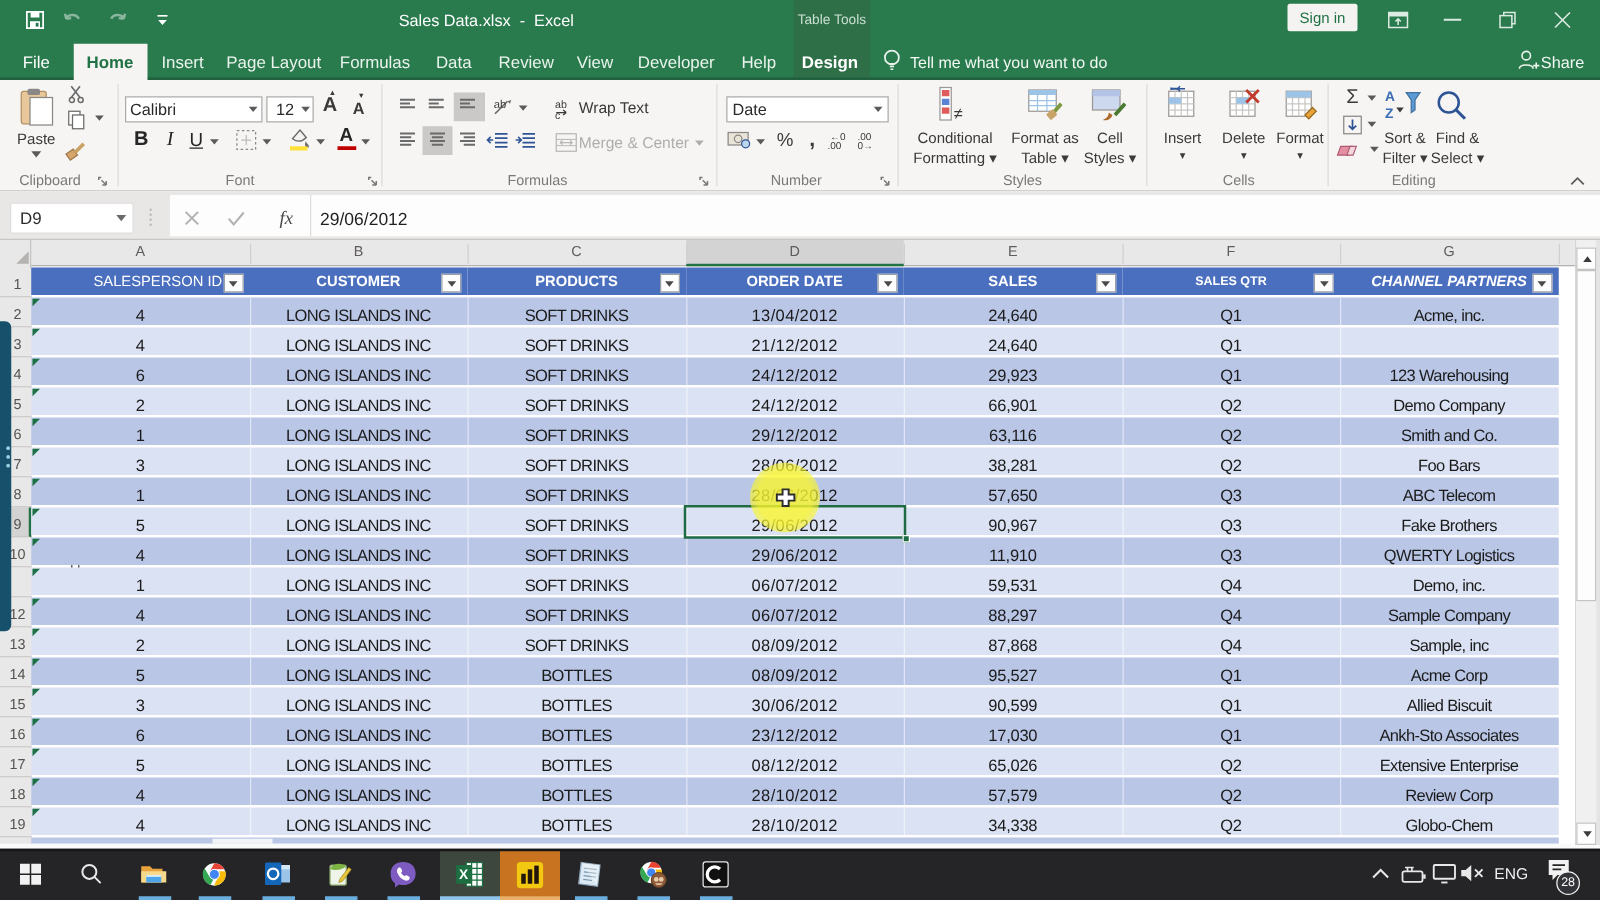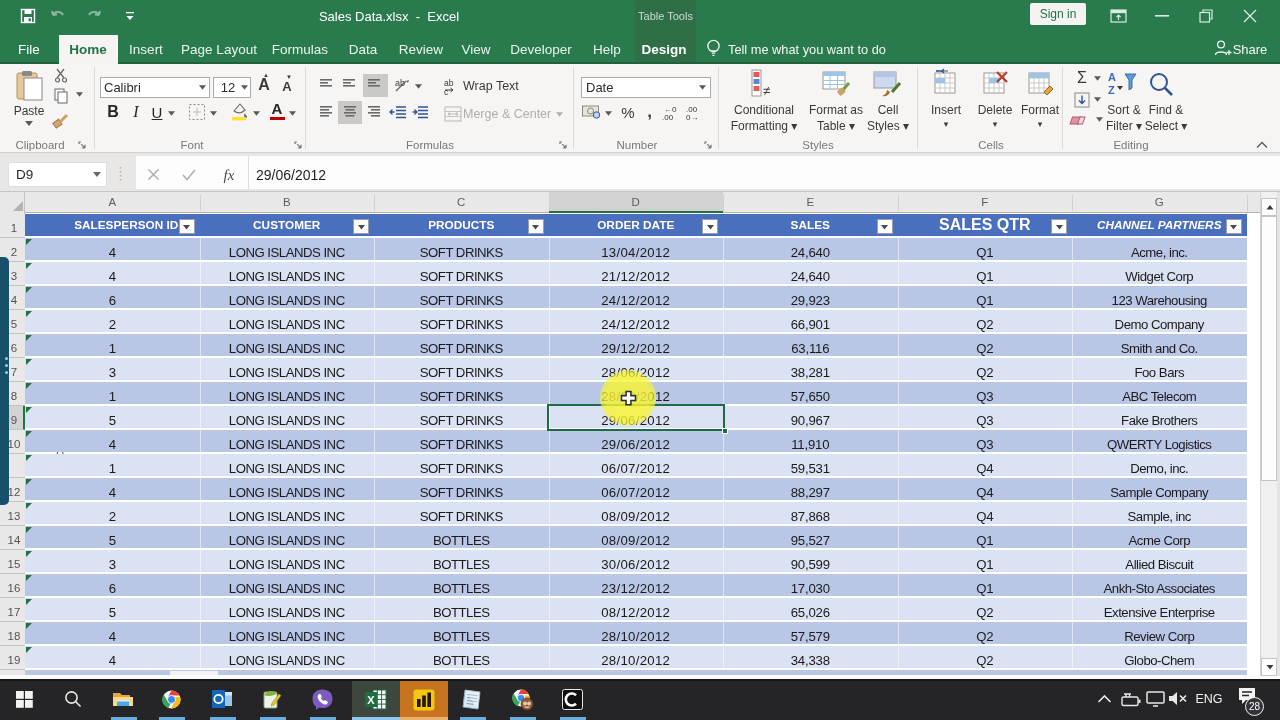--- a/index.html
+++ b/index.html
@@ -414,21 +414,21 @@
     <div style="left:3px;top:552px;width:22px;height:24px;display:flex;align-items:center;justify-content:center;color:#55534f;font-size:11.5px;justify-content:center;">15</div>
     <div style="left:0px;top:574px;width:25px;height:24px;background:#e9e8e8;border-bottom:1px solid #c6c4c2;"></div>
     <div style="left:3px;top:576px;width:22px;height:24px;display:flex;align-items:center;justify-content:center;color:#55534f;font-size:11.5px;justify-content:center;">16</div>
     <div style="left:0px;top:598px;width:25px;height:24px;background:#e9e8e8;border-bottom:1px solid #c6c4c2;"></div>
     <div style="left:3px;top:600px;width:22px;height:24px;display:flex;align-items:center;justify-content:center;color:#55534f;font-size:11.5px;justify-content:center;">17</div>
     <div style="left:0px;top:622px;width:25px;height:24px;background:#e9e8e8;border-bottom:1px solid #c6c4c2;"></div>
     <div style="left:3px;top:624px;width:22px;height:24px;display:flex;align-items:center;justify-content:center;color:#55534f;font-size:11.5px;justify-content:center;">18</div>
     <div style="left:0px;top:646px;width:25px;height:24px;background:#e9e8e8;border-bottom:1px solid #c6c4c2;"></div>
     <div style="left:3px;top:648px;width:22px;height:24px;display:flex;align-items:center;justify-content:center;color:#55534f;font-size:11.5px;justify-content:center;">19</div>
     <div style="left:0px;top:670px;width:25px;height:5px;background:#e9e8e8;"></div>
-    <div style="left:25px;top:214px;width:174.5px;height:22px;display:flex;align-items:center;justify-content:center;background:#4a6fbe;color:#fff;font-size:11.8px;font-weight:bold;padding-left:28px;">SALESPERSON ID</div>
+    <div style="left:25px;top:214px;width:174.5px;height:22px;display:flex;align-items:center;justify-content:center;background:#4a6fbe;color:#fff;font-size:11.8px;font-weight:normal;padding-left:28px;">SALESPERSON ID</div>
     <div style="left:178.5px;top:219px;width:16px;height:15px;background:#fdfdfd;border:1px solid #9aa0aa;"></div>
     <svg style="left:183.0px;top:225px" width="7" height="4.4" viewBox="0 0 8 5">
       <path d="M0 0 h8 L4 5 Z" fill="#4a4a4a"></path>
     </svg>
     <div style="left:199.5px;top:214px;width:174.5px;height:22px;display:flex;align-items:center;justify-content:center;background:#4a6fbe;color:#fff;font-size:11.8px;font-weight:bold;">CUSTOMER</div>
     <div style="left:353px;top:219px;width:16px;height:15px;background:#fdfdfd;border:1px solid #9aa0aa;"></div>
     <svg style="left:357.5px;top:225px" width="7" height="4.4" viewBox="0 0 8 5">
       <path d="M0 0 h8 L4 5 Z" fill="#4a4a4a"></path>
     </svg>
     <div style="left:374px;top:214px;width:174.5px;height:22px;display:flex;align-items:center;justify-content:center;background:#4a6fbe;color:#fff;font-size:11.8px;font-weight:bold;">PRODUCTS</div>
@@ -439,21 +439,21 @@
     <div style="left:548.5px;top:214px;width:174.5px;height:22px;display:flex;align-items:center;justify-content:center;background:#4a6fbe;color:#fff;font-size:11.8px;font-weight:bold;">ORDER DATE</div>
     <div style="left:702px;top:219px;width:16px;height:15px;background:#fdfdfd;border:1px solid #9aa0aa;"></div>
     <svg style="left:706.5px;top:225px" width="7" height="4.4" viewBox="0 0 8 5">
       <path d="M0 0 h8 L4 5 Z" fill="#4a4a4a"></path>
     </svg>
     <div style="left:723px;top:214px;width:174.5px;height:22px;display:flex;align-items:center;justify-content:center;background:#4a6fbe;color:#fff;font-size:11.8px;font-weight:bold;">SALES</div>
     <div style="left:876.5px;top:219px;width:16px;height:15px;background:#fdfdfd;border:1px solid #9aa0aa;"></div>
     <svg style="left:881.0px;top:225px" width="7" height="4.4" viewBox="0 0 8 5">
       <path d="M0 0 h8 L4 5 Z" fill="#4a4a4a"></path>
     </svg>
-    <div style="left:897.5px;top:214px;width:174.5px;height:22px;display:flex;align-items:center;justify-content:center;background:#4a6fbe;color:#fff;font-size:16px;font-weight:bold;">SALES QTR</div>
+    <div style="left:897.5px;top:214px;width:174.5px;height:22px;display:flex;align-items:center;justify-content:center;background:#4a6fbe;color:#fff;font-size:10px;font-weight:bold;">SALES QTR</div>
     <div style="left:1051px;top:219px;width:16px;height:15px;background:#fdfdfd;border:1px solid #9aa0aa;"></div>
     <svg style="left:1055.5px;top:225px" width="7" height="4.4" viewBox="0 0 8 5">
       <path d="M0 0 h8 L4 5 Z" fill="#4a4a4a"></path>
     </svg>
     <div style="left:1072px;top:214px;width:174.5px;height:22px;display:flex;align-items:center;justify-content:center;background:#4a6fbe;color:#fff;font-size:11.8px;font-weight:bold;font-style:italic;">CHANNEL PARTNERS</div>
     <div style="left:1225.5px;top:219px;width:16px;height:15px;background:#fdfdfd;border:1px solid #9aa0aa;"></div>
     <svg style="left:1230.0px;top:225px" width="7" height="4.4" viewBox="0 0 8 5">
       <path d="M0 0 h8 L4 5 Z" fill="#4a4a4a"></path>
     </svg>
     <div style="left:25px;top:238px;width:1221.5px;height:22px;background:#b9c6e6;"></div>
@@ -473,21 +473,20 @@
     <svg style="left:26px;top:239px" width="6" height="6" viewBox="0 0 7 7">
       <path d="M0 0 H7 L0 7 Z" fill="#1e7145"></path>
     </svg>
     <div style="left:25px;top:262px;width:1221.5px;height:22px;background:#dbe2f3;"></div>
     <div style="left:25px;top:265px;width:174.5px;height:22px;display:flex;align-items:center;justify-content:center;color:#1b1b1b;font-size:13.2px;letter-spacing:-0.2px;">4</div>
     <div style="left:199.5px;top:265px;width:174.5px;height:22px;display:flex;align-items:center;justify-content:center;color:#1b1b1b;font-size:13.2px;letter-spacing:-0.5px;">LONG ISLANDS INC</div>
     <div style="left:374px;top:265px;width:174.5px;height:22px;display:flex;align-items:center;justify-content:center;color:#1b1b1b;font-size:13.2px;letter-spacing:-0.5px;">SOFT DRINKS</div>
     <div style="left:548.5px;top:265px;width:174.5px;height:22px;display:flex;align-items:center;justify-content:center;color:#1b1b1b;font-size:13.2px;letter-spacing:0.3px;">21/12/2012</div>
     <div style="left:723px;top:265px;width:174.5px;height:22px;display:flex;align-items:center;justify-content:center;color:#1b1b1b;font-size:13.2px;letter-spacing:-0.2px;">24,640</div>
     <div style="left:897.5px;top:265px;width:174.5px;height:22px;display:flex;align-items:center;justify-content:center;color:#1b1b1b;font-size:13.2px;letter-spacing:-0.2px;">Q1</div>
-    <div style="left:1072px;top:265px;width:174.5px;height:22px;display:flex;align-items:center;justify-content:center;color:#1b1b1b;font-size:13.2px;letter-spacing:-0.5px;">Widget Corp</div>
     <div style="left:199.5px;top:262px;width:1px;height:22px;background:rgba(255,255,255,0.55);"></div>
     <div style="left:374px;top:262px;width:1px;height:22px;background:rgba(255,255,255,0.55);"></div>
     <div style="left:548.5px;top:262px;width:1px;height:22px;background:rgba(255,255,255,0.55);"></div>
     <div style="left:723px;top:262px;width:1px;height:22px;background:rgba(255,255,255,0.55);"></div>
     <div style="left:897.5px;top:262px;width:1px;height:22px;background:rgba(255,255,255,0.55);"></div>
     <div style="left:1072px;top:262px;width:1px;height:22px;background:rgba(255,255,255,0.55);"></div>
     <svg style="left:26px;top:263px" width="6" height="6" viewBox="0 0 7 7">
       <path d="M0 0 H7 L0 7 Z" fill="#1e7145"></path>
     </svg>
     <div style="left:25px;top:286px;width:1221.5px;height:22px;background:#b9c6e6;"></div>

